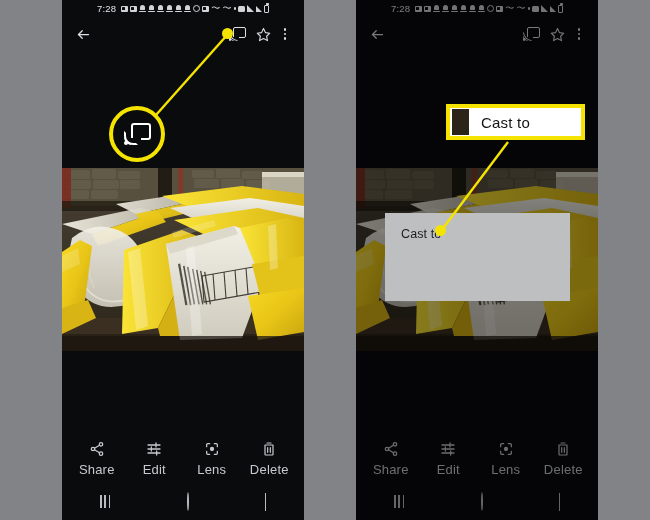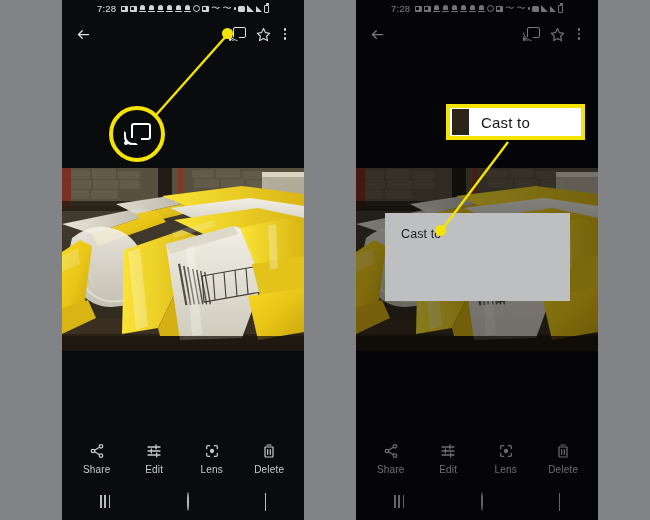--- a/index.html
+++ b/index.html
@@ -165,21 +165,21 @@
     position:absolute; left:0; right:0; bottom:37px; height:48px;
     display:flex; align-items:center; justify-content:space-around;
     padding:0 6px;
   }
   .bb-item {
     display:flex; flex-direction:column; align-items:center;
     gap:5px; color:#c8cacd; width:48px;
   }
   .bb-ic { width:16px; height:16px; display:block; }
   .bb-ic svg { width:100%; height:100%; }
-  .bb-lbl { font-size:10px; letter-spacing:.2px; }
+  .bb-lbl { font-size:13px; letter-spacing:.2px; }
 
   
   .navbar {
     position:absolute; left:0; right:0; bottom:0; height:37px;
     display:flex; align-items:center; justify-content:space-around;
     color:#b9bbbf;
   }
   .nav-recents {
     display:flex; gap:2.5px;
   }

